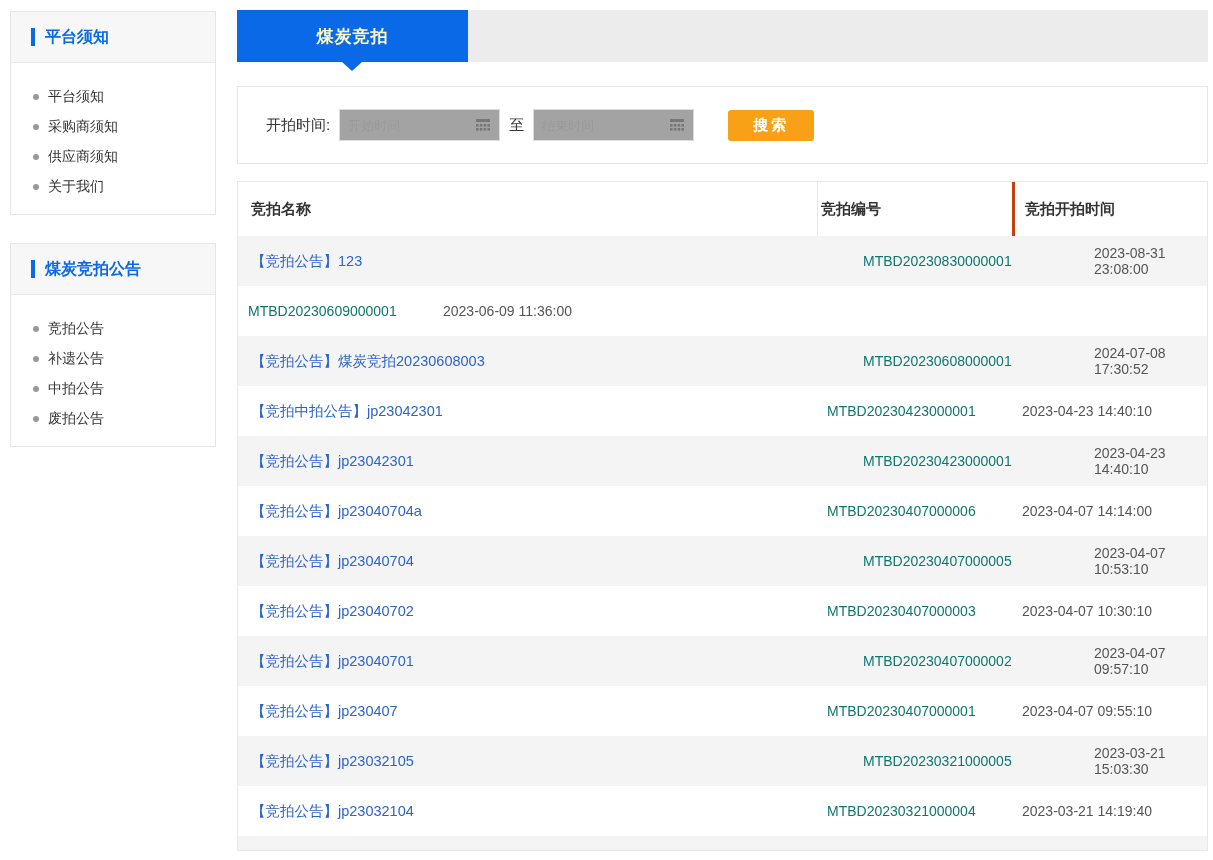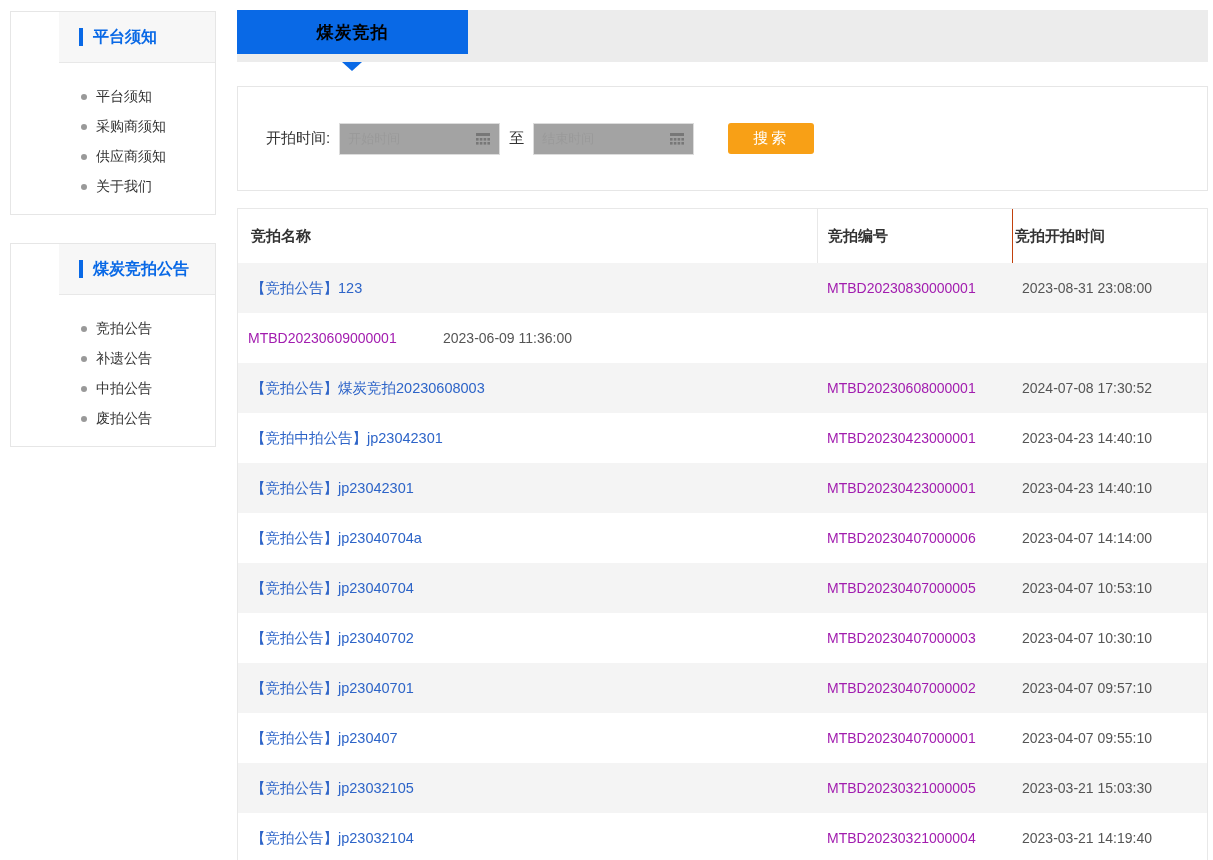--- a/index.html
+++ b/index.html
@@ -15,83 +15,83 @@
   body{
     background:#fff;
     font-family:"Liberation Sans","DejaVu Sans",sans-serif;
     position:relative;
     overflow:hidden;
     color:#333;
   }
 
   
   .sidebar{position:absolute;left:10px;top:11px;width:206px;}
-  .side-box{background:#fff;border:1px solid var(--border);margin-bottom:28px;padding-left:48px;}
+  .side-box{background:#fff;border:1px solid var(--border);margin-bottom:28px;}
   .side-head{
     height:51px;background:#f7f7f7;border-bottom:1px solid #e8e8e8;
     display:flex;align-items:center;padding-left:20px;
   }
   .side-accent{width:4px;height:18px;background:var(--blue);margin-right:10px;}
   .side-title{color:var(--blue);font-size:16px;font-weight:bold;}
   .side-list{list-style:none;padding:19px 0 12px 22px;}
   .side-item{display:flex;align-items:center;height:30px;font-size:14px;color:#333;cursor:pointer;}
   .side-item .dot{width:6px;height:6px;border-radius:50%;background:#999;margin-right:9px;flex:none;}
 
   
   .main{position:absolute;left:237px;top:10px;width:971px;}
 
   .tabbar{height:52px;background:var(--tabbar);position:relative;}
   .tab{
-    width:231px;height:44px;background:var(--blue);color:#000000;
+    width:231px;height:52px;background:var(--blue);color:#fef9c3;
     font-size:17px;font-weight:bold;letter-spacing:1px;
     display:flex;align-items:center;justify-content:center;cursor:pointer;text-align:center;
   }
   .tab-caret{
     position:absolute;left:105px;top:52px;width:0;height:0;
     border-left:10px solid transparent;border-right:10px solid transparent;
     border-top:9px solid var(--blue);
   }
 
   .search-panel{
-    margin-top:24px;height:105px;border:1px solid var(--border);
+    margin-top:24px;height:78px;border:1px solid var(--border);
     display:flex;align-items:center;padding-left:28px;background:#fff;
   }
   .search-label{font-size:15px;color:#333;margin-right:9px;}
   .date-input{
     width:161px;height:32px;border:1px solid #dcdcdc;background:#a3a3a3;
     display:flex;align-items:center;padding:0 8px;
   }
   .date-input input{
     border:none;outline:none;flex:1;min-width:0;font-size:13px;color:#333;
     font-family:inherit;background:transparent;
   }
   .date-input input::placeholder{color:#9a9a9a;}
   .cal-icon{flex:none;margin-left:4px;cursor:pointer;display:flex;}
   .to-label{font-size:15px;color:#333;margin:0 9px;}
   .search-btn{
     width:86px;height:31px;margin-left:34px;background:var(--orange);
-    color:#fff;font-size:15px;font-weight:normal;letter-spacing:3px;
+    color:#fff;font-size:15px;font-weight:bold;letter-spacing:3px;
     border:none;border-radius:3px;cursor:pointer;font-family:inherit;
   }
 
   
   .table-panel{
     margin-top:17px;height:670px;border:1px solid #e8e8e8;
     background:#fff;overflow:hidden;
   }
   .thead{display:flex;height:54px;}
   .th{display:flex;align-items:center;font-size:15px;font-weight:bold;color:#333;text-align:center;}
   .th-name{width:579px;padding-left:13px;}
-  .th-code{width:195px;padding-left:10px;border-left:1px solid #e8e8e8;}
-  .th-time{flex:1;padding-left:2px;border-left:1px solid #c2410c;}
+  .th-code{width:195px;padding-left:3px;border-left:1px solid #e8e8e8;}
+  .th-time{flex:1;padding-left:10px;border-left:3px solid #c2410c;}
   .trow{display:flex;height:50px;align-items:center;}
-  .trow.odd{background:var(--stripe);}
+  .trow.odd{background:var(--stripe);gap:36px;}
   .td{font-size:14px;}
   .td-name{width:579px;padding-left:13px;overflow:hidden;white-space:nowrap;}
-  .td-code{width:195px;padding-left:10px;color:#a21caf;}
+  .td-code{width:195px;padding-left:10px;color:#0f766e;}
   .td-time{flex:1;padding-left:10px;color:#555;}
   .rlink{color:var(--link);text-decoration:none;font-size:14.5px;cursor:pointer;}
   .trow.partial{height:16px;}
 </style>
 </head>
 <body>
 
 <aside class="sidebar">
     <section class="side-box">
     <div class="side-head">

